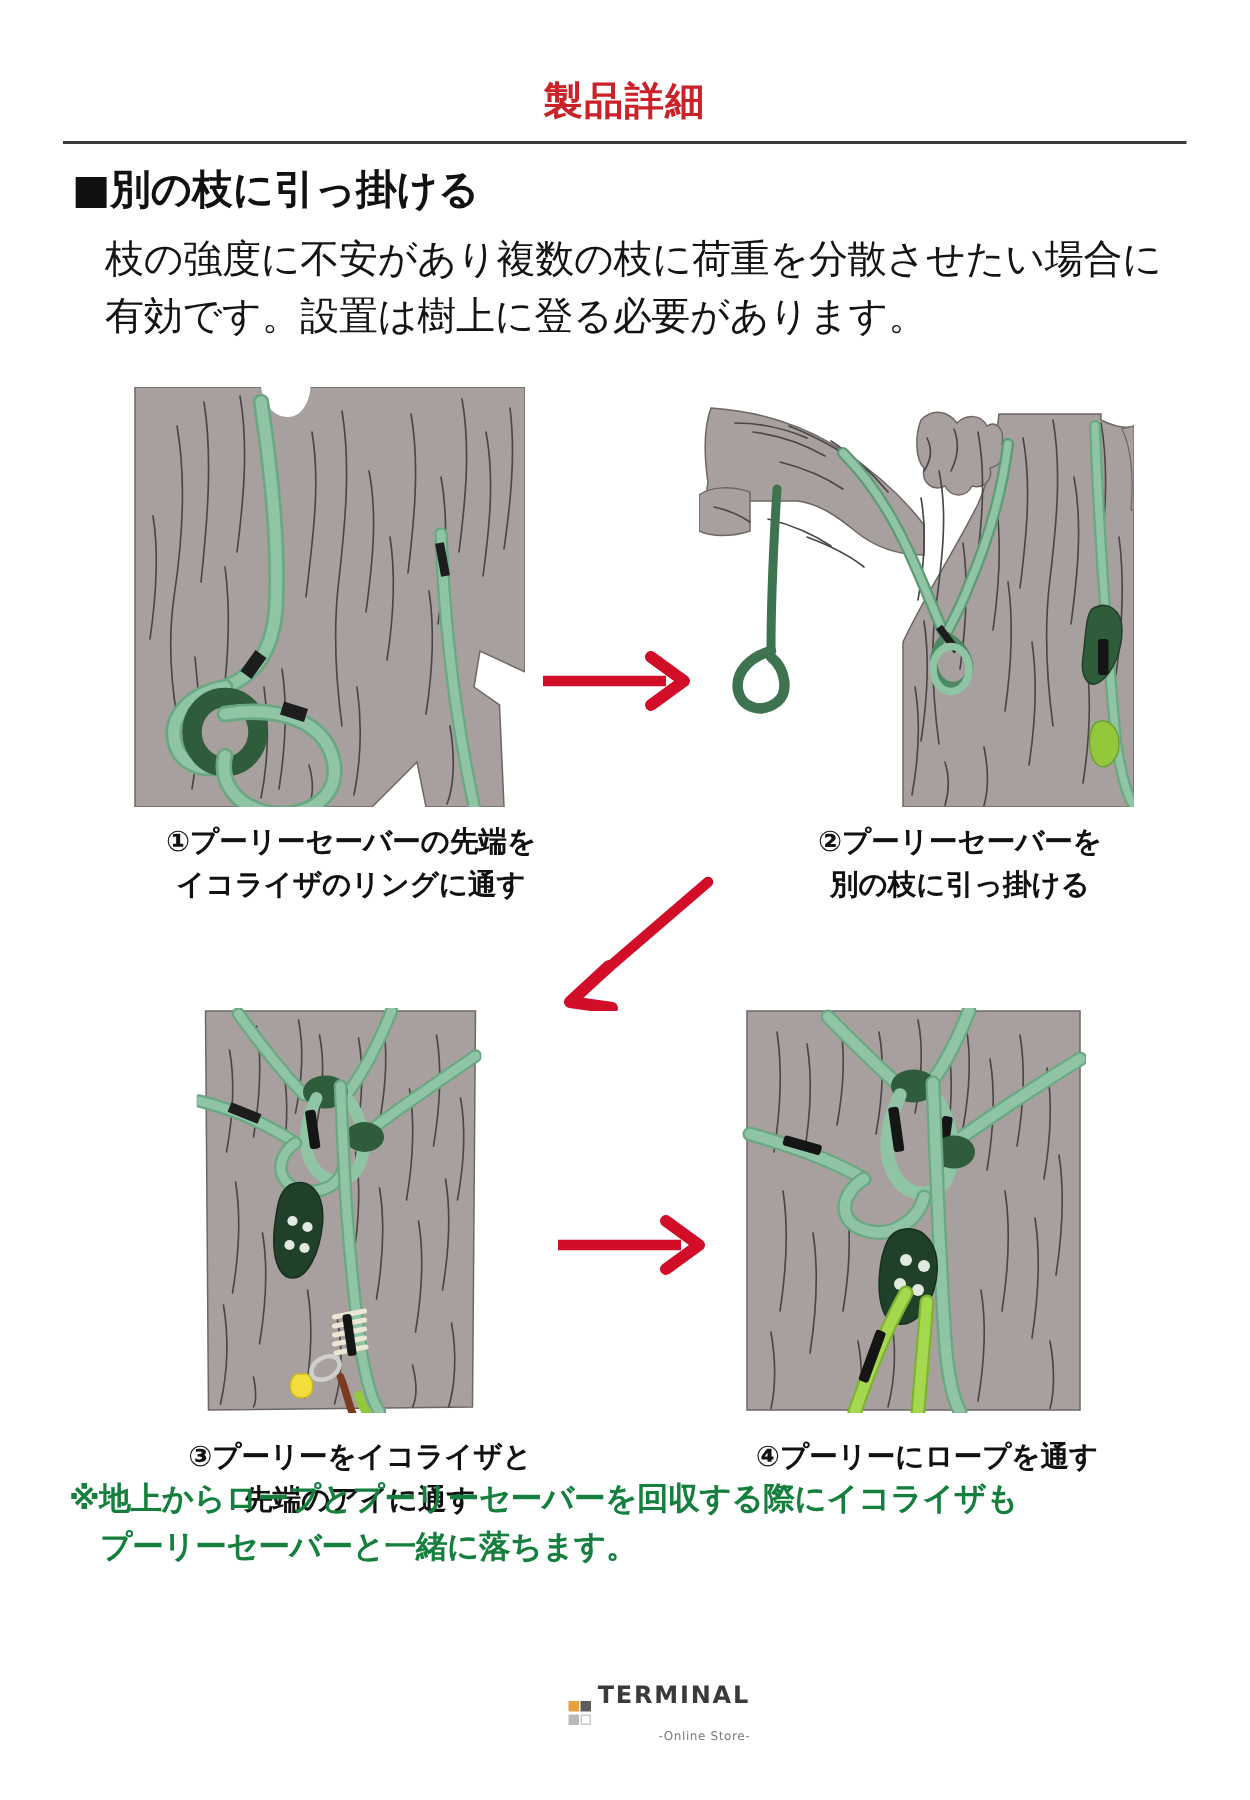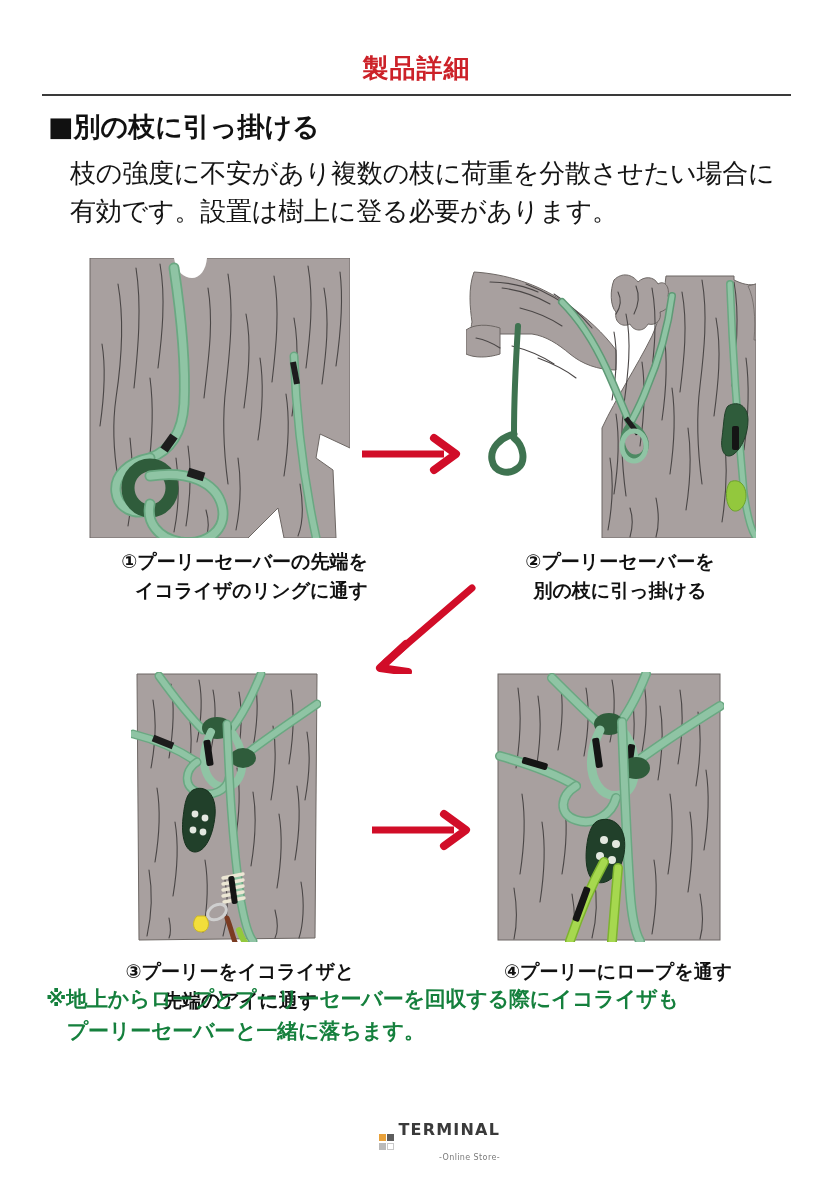--- a/index.html
+++ b/index.html
@@ -468,23 +468,23 @@
   </svg>
 </div>
 
 <div class="arrow" style="left:370px; top:808px; width:110px; height:44px;">
   <svg width="110" height="44" viewBox="0 0 110 44" xmlns="http://www.w3.org/2000/svg">
     <line x1="2" y1="22" x2="84" y2="22" stroke="#d10d28" stroke-width="7"></line>
     <polyline points="74,6 96,22 74,38" fill="none" stroke="#d10d28" stroke-width="8" stroke-linecap="round" stroke-linejoin="round"></polyline>
   </svg>
 </div>
 
-<div class="caption" style="left:68px; top:547px; width:300px;text-align:right;">①プーリーセーバーの先端を
+<div class="caption" style="left:84px; top:547px; width:300px;">①プーリーセーバーの先端を
 イコライザのリングに通す</div>
-<div class="caption" style="left:470px; top:547px; width:300px;">②プーリーセーバーを
+<div class="caption" style="left:490px; top:547px; width:300px;">②プーリーセーバーを
 別の枝に引っ掛ける</div>
 <div class="caption" style="left:100px; top:957px; width:280px;">③プーリーをイコライザと
 先端のアイに通す</div>
 <div class="caption" style="left:468px; top:957px; width:300px;">④プーリーにロープを通す</div>
 
 <div class="footnote">※地上からロープとプーリーセーバーを回収する際にイコライザも
 　プーリーセーバーと一緒に落ちます。</div>
 
 <div class="footer-logo">
   <div class="logo-inner">

